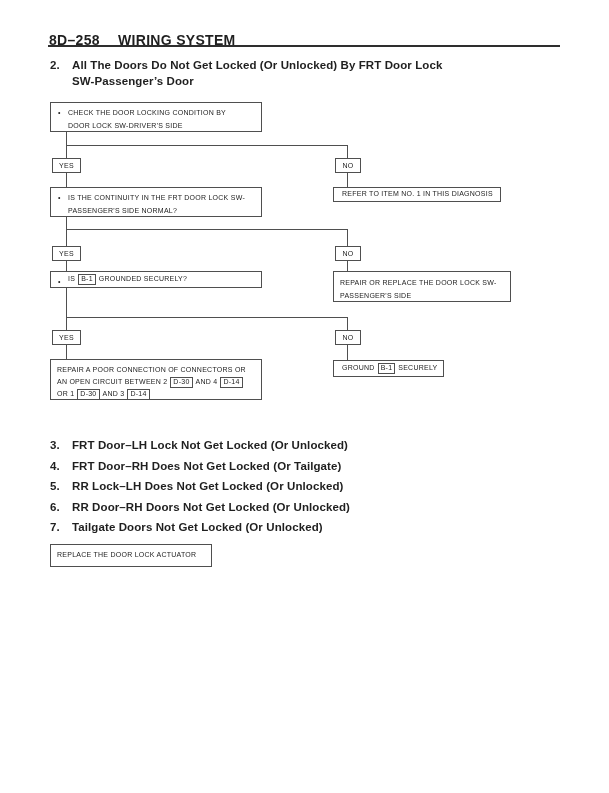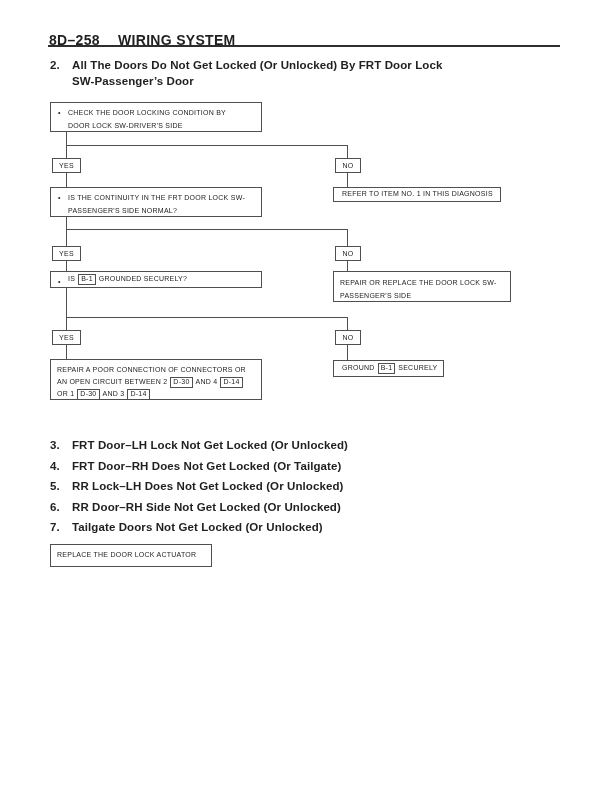--- a/index.html
+++ b/index.html
@@ -134,21 +134,21 @@
   <div class="item-row" style="top:459.5px;">
     <span class="num">4.</span>
     <span>FRT Door–RH Does Not Get Locked (Or Tailgate)</span>
   </div>
   <div class="item-row" style="top:480px;">
     <span class="num">5.</span>
     <span>RR Lock–LH Does Not Get Locked (Or Unlocked)</span>
   </div>
   <div class="item-row" style="top:500.5px;">
     <span class="num">6.</span>
-    <span>RR Door–RH Side Not Get Locked (Or Unlocked)</span>
+    <span>RR Door–RH Doors Not Get Locked (Or Unlocked)</span>
   </div>
   <div class="item-row" style="top:521px;">
     <span class="num">7.</span>
     <span>Tailgate Doors Not Get Locked (Or Unlocked)</span>
   </div>
 
   <div class="fc-box" style="left:50px;top:544px;width:162px;height:23px;display:flex;align-items:center;padding:0 4px 0 6px;">
     <span>REPLACE THE DOOR LOCK ACTUATOR</span>
   </div>
 

